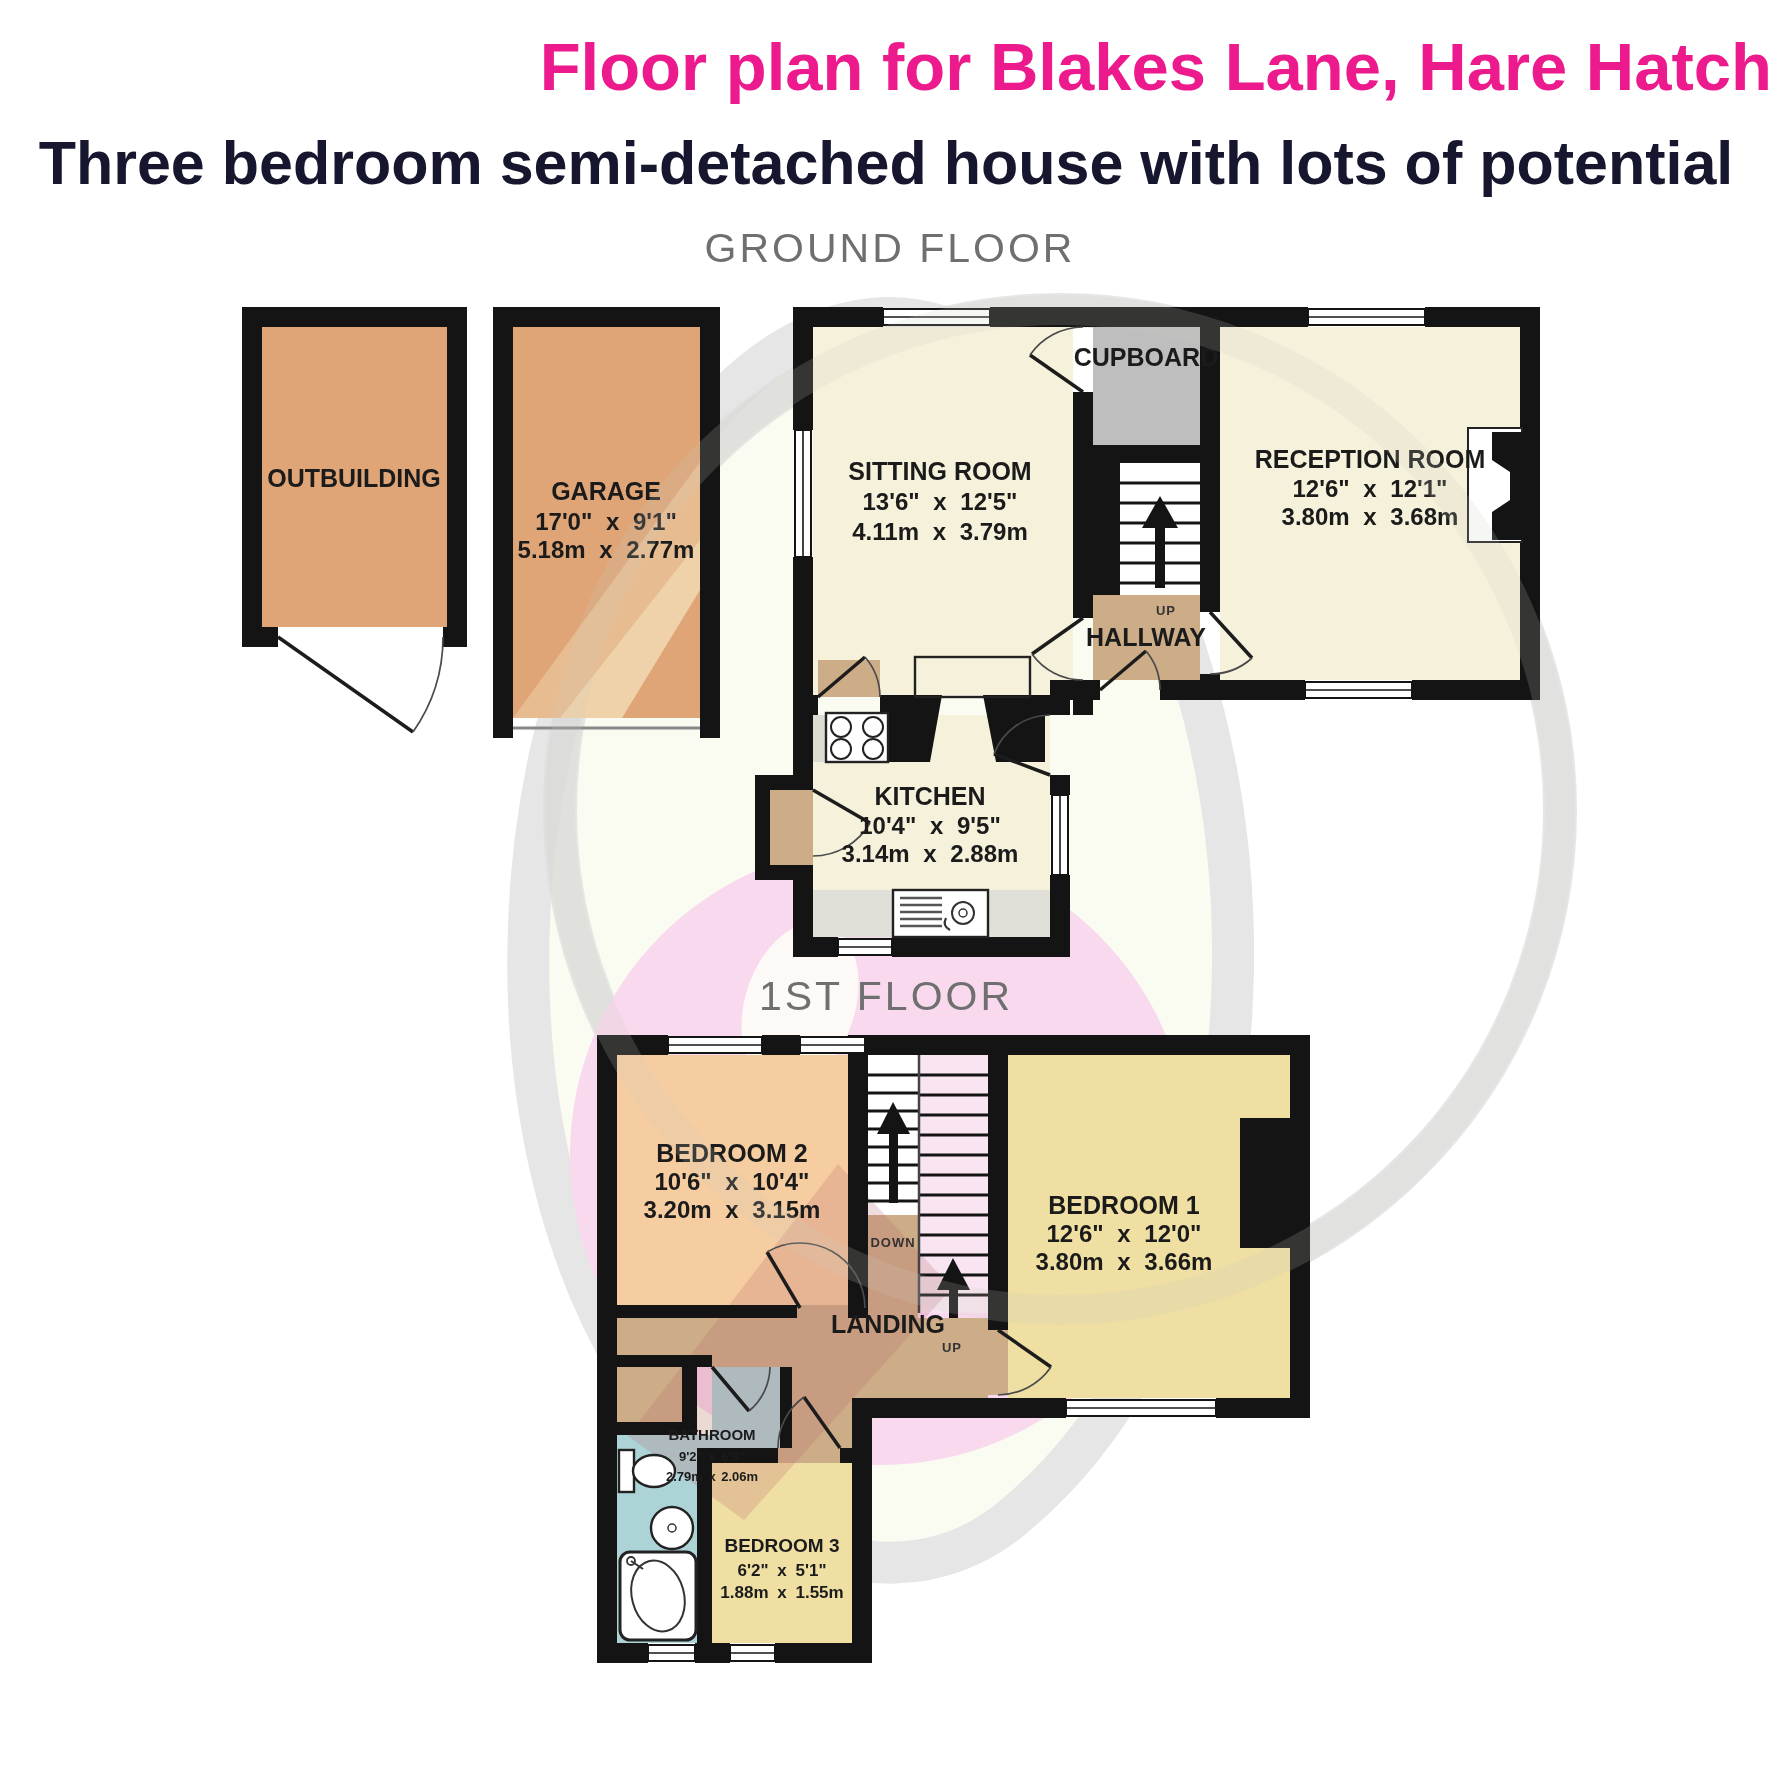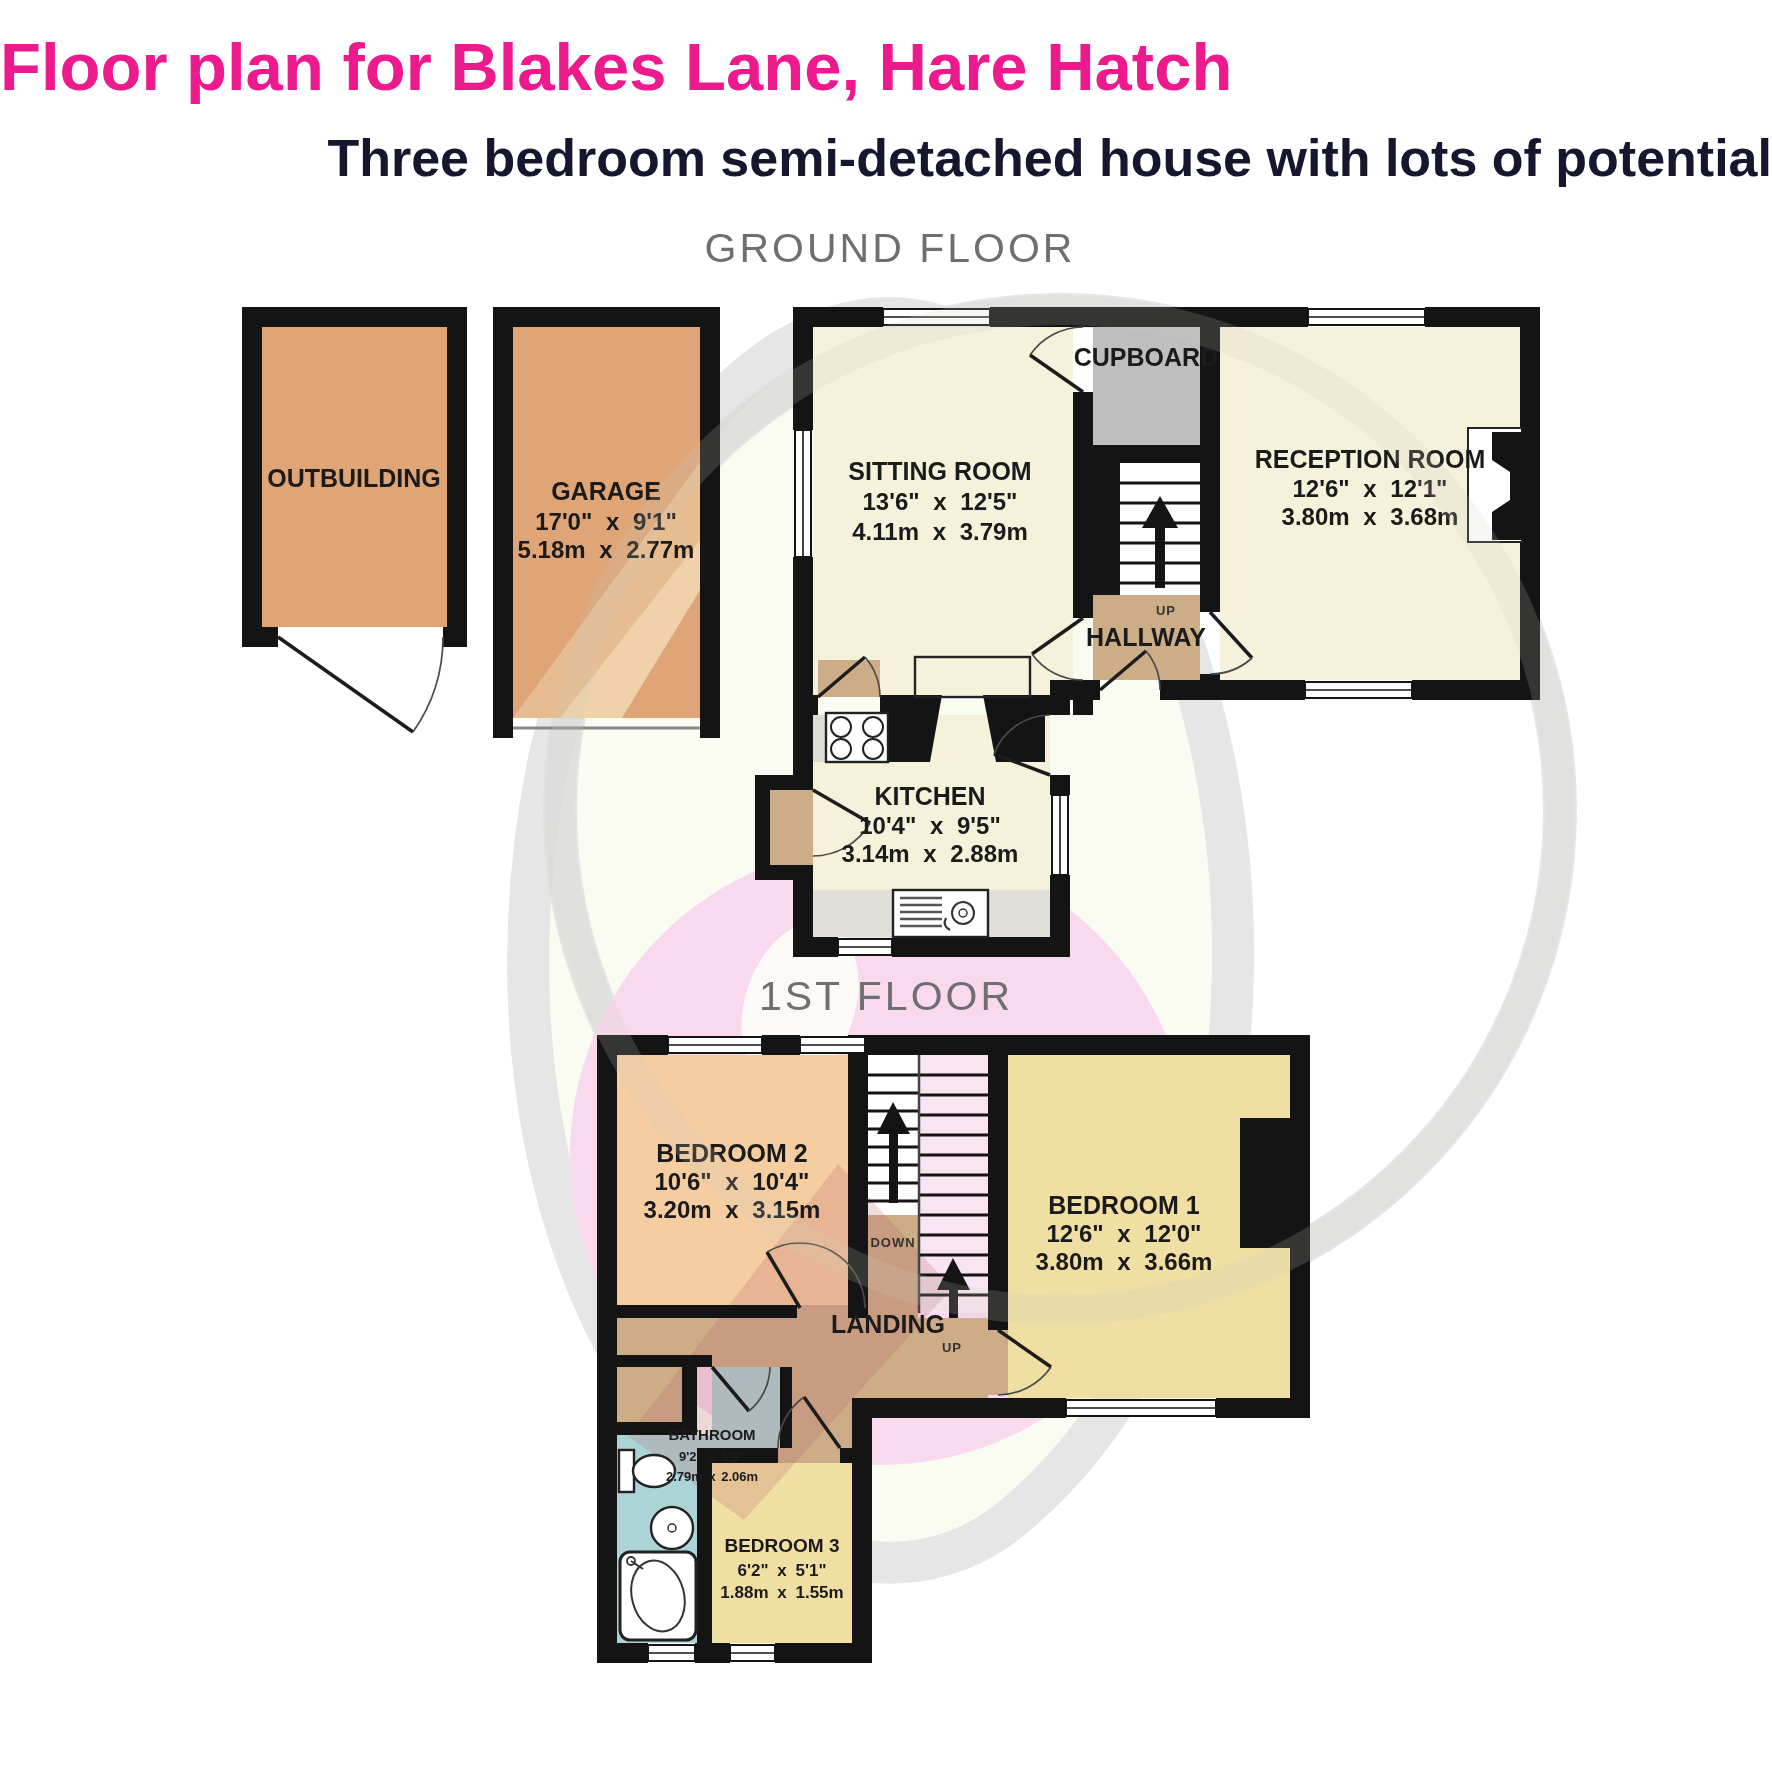--- a/index.html
+++ b/index.html
@@ -1,21 +1,21 @@
 <!DOCTYPE html>
 <html><head>
 <meta charset="utf-8">
 <style>
   html,body{margin:0;padding:0;background:#ffffff;}
   .page{position:relative;width:1772px;height:1772px;background:#ffffff;overflow:hidden;
         font-family:"Liberation Sans",sans-serif;}
-  .title{position:absolute;top:28px;left:0;width:100%;text-align:left;
+  .title{position:absolute;top:28px;left:0;width:100%;text-align:right;
          font-size:67px;font-weight:800;color:#EC1A8C;letter-spacing:0px;}
-  .subtitle{position:absolute;top:128px;left:0;width:100%;text-align:right;
-         font-size:52px;font-weight:800;color:#16162E;}
+  .subtitle{position:absolute;top:128px;left:0;width:100%;text-align:center;
+         font-size:61px;font-weight:800;color:#16162E;}
   svg{position:absolute;left:0;top:0;}
   .wall{fill:#141414;}
   .t-floor{font-size:41px;fill:#6F6F6F;letter-spacing:3px;text-anchor:middle;font-weight:400;}
   text{font-family:"Liberation Sans",sans-serif;fill:#1B1B1B;text-anchor:middle;}
   .rname{font-size:25px;font-weight:700;}
   .rdim{font-size:24px;font-weight:700;word-spacing:7px;}
   .rname-m{font-size:19px;font-weight:700;}
   .rdim-m{font-size:17px;font-weight:700;word-spacing:4px;}
   .rname-s{font-size:15px;font-weight:700;}
   .rdim-s{font-size:13px;font-weight:700;word-spacing:2px;}

